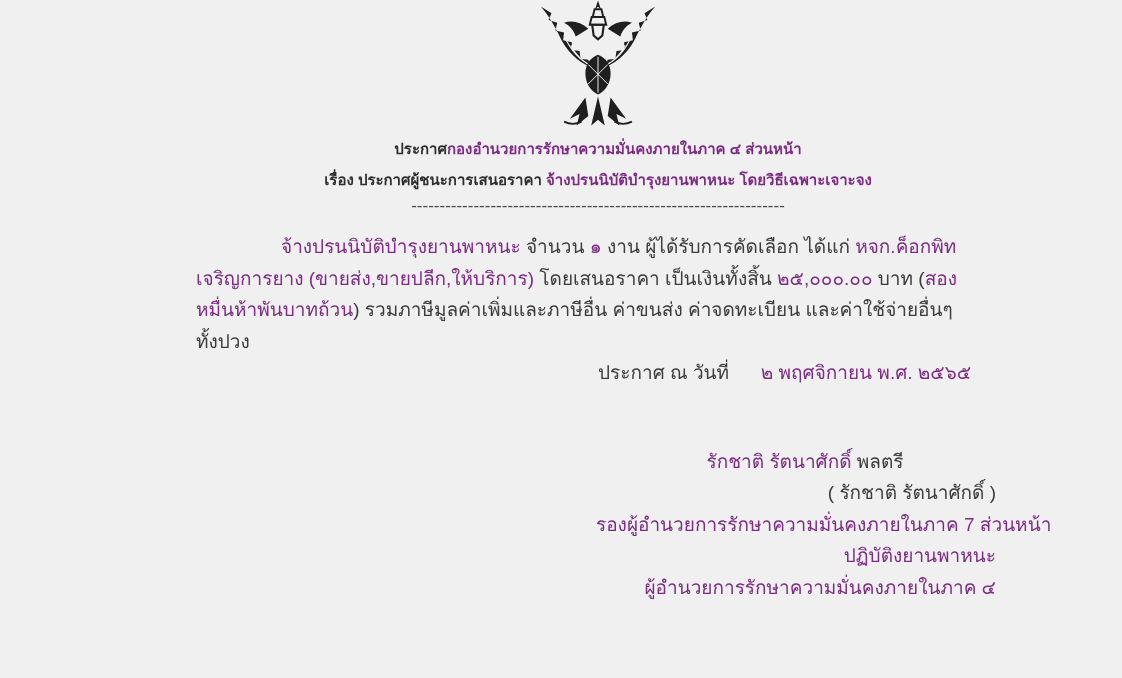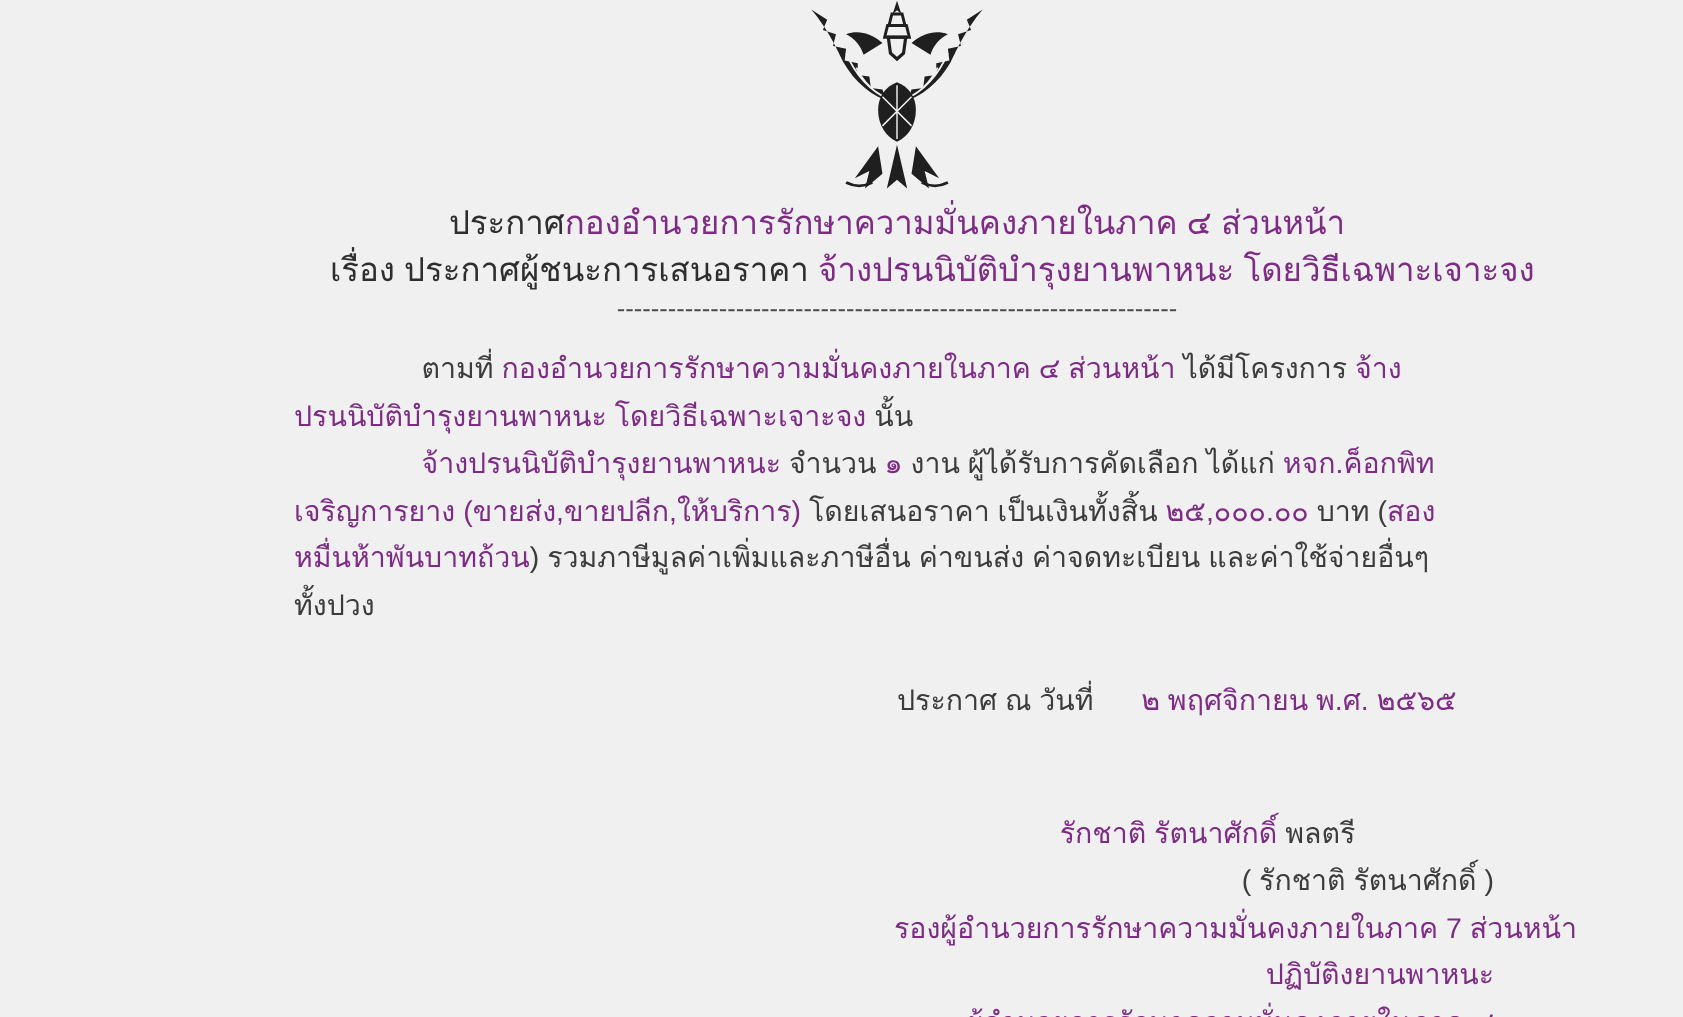--- a/index.html
+++ b/index.html
@@ -18,37 +18,36 @@
   }
   .emblem-wrap {
     height: 133px;
     display: flex;
     justify-content: center;
     align-items: flex-start;
     transform: translateX(12px);
   }
   .header { padding-left: 24px; text-align: center; }
   .title-line {
-    font-size: 22px;
-    font-weight: normal;
+    font-size: 15px;
+    font-weight: bold;
     line-height: 31px;
     white-space: nowrap;
   }
   .divider-line {
     font-size: 17px;
     line-height: 22px;
     color: #4a4a4a;
     letter-spacing: 0px;
     white-space: nowrap;
   }
   .body-text { margin-top: 14px; line-height: 31.5px; }
   .para { text-indent: 85px; margin: 0; text-align: left; }
   .date-line {
     margin-left: 402px;
-    margin-top: 32px;
     line-height: 31.5px;
     white-space: pre;
   }
   .sig-block {
     width: 400px;
     margin-left: 400px;
     margin-top: 57px;
     line-height: 31.5px;
   }
   .sig-line { text-align: right; white-space: nowrap; }
@@ -94,21 +93,20 @@
     </svg>
   </div>
 
   <div class="header">
     <div class="title-line"><span class="seg-dark">ประกาศ</span><span class="seg-accent">กองอำนวยการรักษาความมั่นคงภายในภาค ๔ ส่วนหน้า</span></div>
     <div class="title-line"><span class="seg-dark">เรื่อง ประกาศผู้ชนะการเสนอราคา </span><span class="seg-accent">จ้างปรนนิบัติบำรุงยานพาหนะ โดยวิธีเฉพาะเจาะจง</span></div>
     <div class="divider-line">------------------------------------------------------------------</div>
   </div>
 
   <div class="body-text">
-    <p class="para"><span class="seg-dark">ตามที่ </span><span class="seg-accent">กองอำนวยการรักษาความมั่นคงภายในภาค ๔ ส่วนหน้า</span><span class="seg-dark"> ได้มีโครงการ </span><span class="seg-accent">จ้างปรนนิบัติบำรุงยานพาหนะ โดยวิธีเฉพาะเจาะจง</span><span class="seg-dark">  นั้น</span></p>
     <p class="para"><span class="seg-accent">จ้างปรนนิบัติบำรุงยานพาหนะ</span><span class="seg-dark"> จำนวน </span><span class="seg-accent">๑</span><span class="seg-dark"> งาน ผู้ได้รับการคัดเลือก ได้แก่ </span><span class="seg-accent">หจก.ค็อกพิทเจริญการยาง (ขายส่ง,ขายปลีก,ให้บริการ)</span><span class="seg-dark"> โดยเสนอราคา เป็นเงินทั้งสิ้น </span><span class="seg-accent">๒๕,๐๐๐.๐๐</span><span class="seg-dark"> บาท (</span><span class="seg-accent">สองหมื่นห้าพันบาทถ้วน</span><span class="seg-dark">) รวมภาษีมูลค่าเพิ่มและภาษีอื่น ค่าขนส่ง ค่าจดทะเบียน และค่าใช้จ่ายอื่นๆ ทั้งปวง</span></p>
   </div>
 
   <div class="date-line"><span class="seg-dark">ประกาศ ณ วันที่</span><span class="seg-dark">      </span><span class="seg-accent">๒ พฤศจิกายน พ.ศ. ๒๕๖๕</span></div>
 
   <div class="sig-block">
     <div class="sig-line first"><span class="seg-accent">รักชาติ รัตนาศักดิ์</span><span class="seg-dark"> พลตรี</span></div>
     <div class="sig-line">( รักชาติ  รัตนาศักดิ์ )</div>
     <div class="sig-line seg-accent">รองผู้อำนวยการรักษาความมั่นคงภายในภาค 7 ส่วนหน้า</div>
     <div class="sig-line seg-accent">ปฏิบัติงยานพาหนะ</div>

